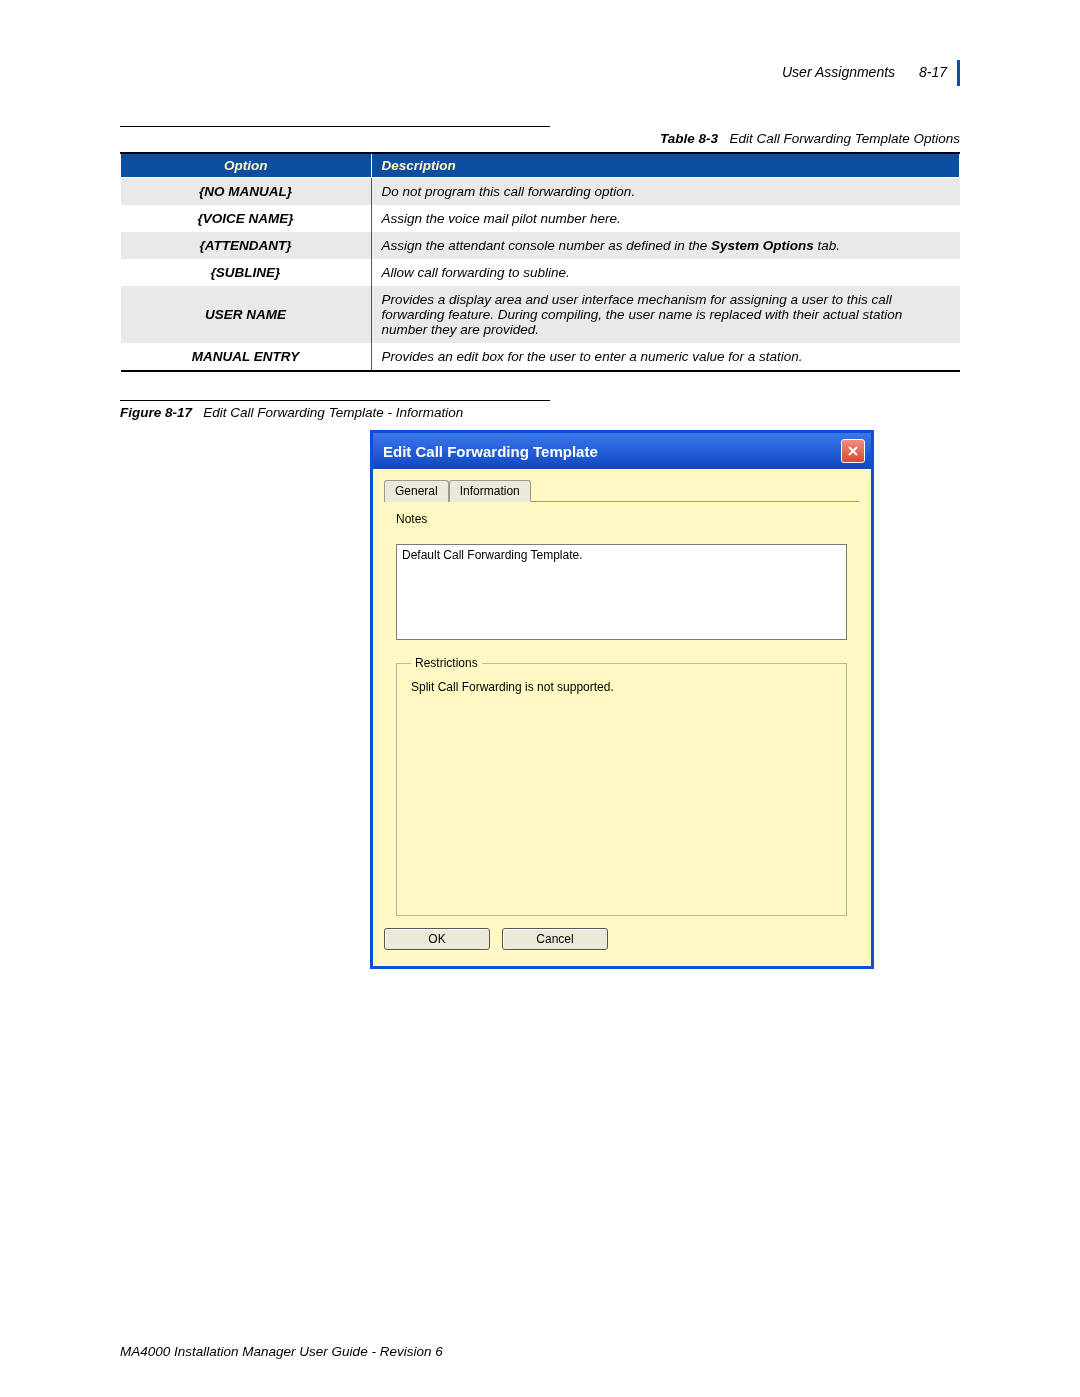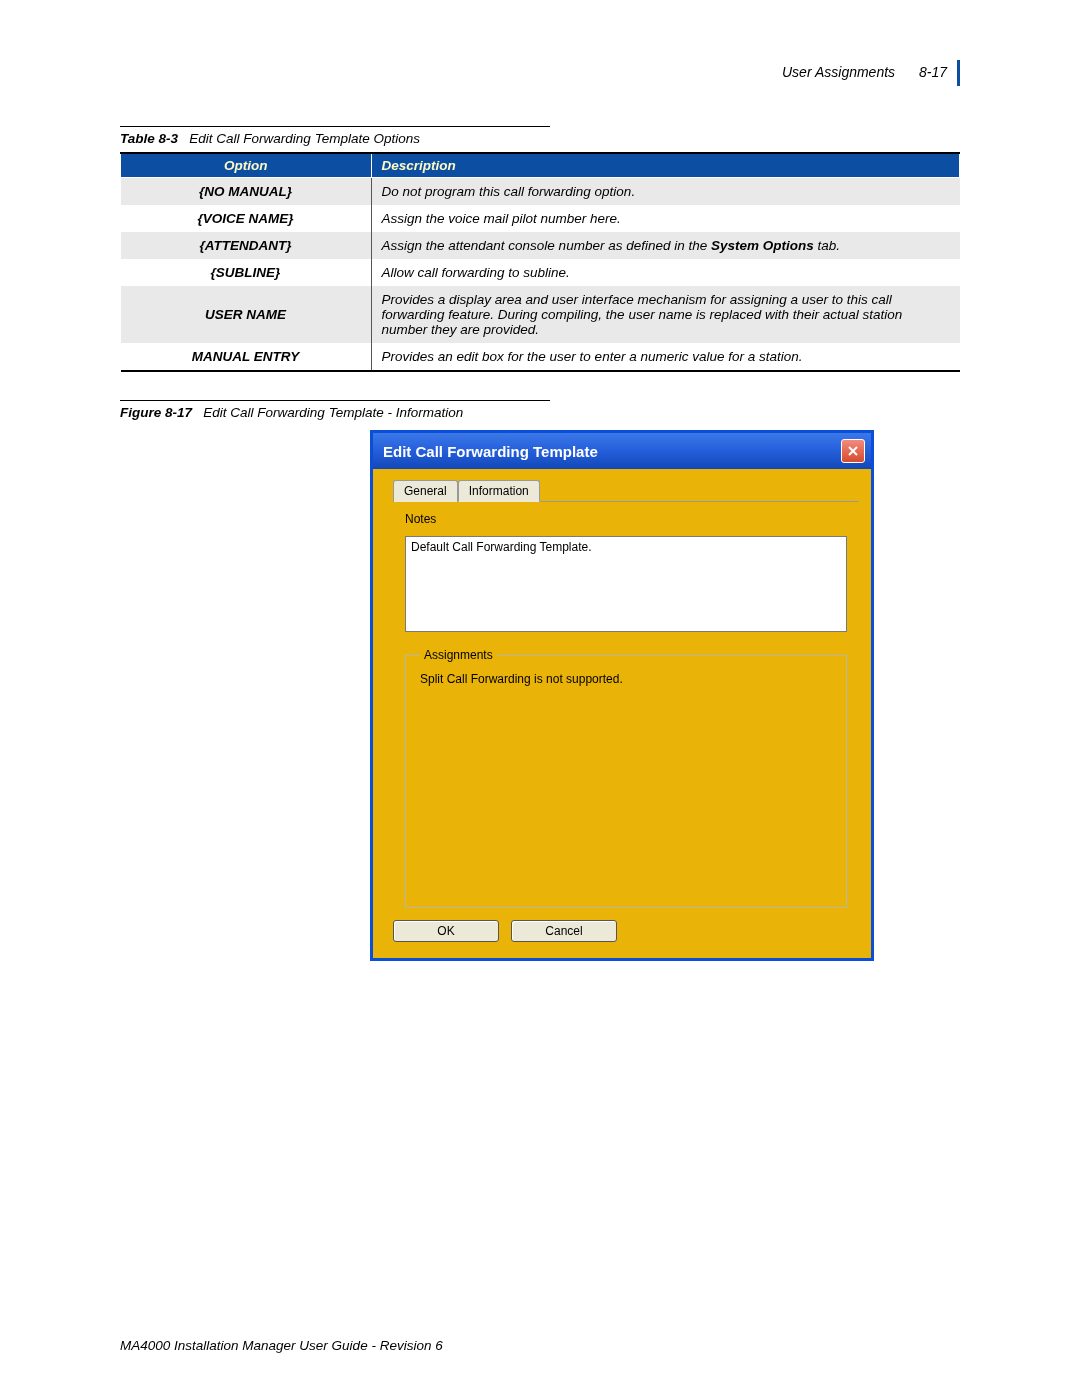--- a/index.html
+++ b/index.html
@@ -34,20 +34,21 @@
   .header-right .pg { }
   .caption-rule {
     border-top: 1px solid #000;
     width: 430px;
     margin: 0 0 4px 0;
   }
   .tbl-caption {
     font-size: 13.5px;
     font-style: italic;
     margin-bottom: 6px;
+    text-align: right;
   }
   .tbl-caption b { font-style: italic; font-weight: bold; }
   table.opt-table {
     border-collapse: collapse;
     width: 100%;
     font-size: 13.5px;
   }
   table.opt-table th {
     background: #0b4ea2;
     color: #fef9c3;
@@ -105,22 +106,22 @@
     background: linear-gradient(to bottom, #f28b7d, #d64b2f);
     border: 1px solid #fff;
     border-radius: 3px;
     color: #fff;
     display: flex; align-items: center; justify-content: center;
     font-weight: bold;
     font-size: 14px;
     line-height: 1;
   }
   .dlg-body {
-    padding: 10px 12px 12px 20px;
-    background: #eab308;
+    padding: 10px 12px 12px 11px;
+    background: #fef9c3;
     font-size: 12px;
     color: #000;
   }
   .tabs {
     display: flex;
     border-bottom: 1px solid #999;
     margin-bottom: 10px;
     font-size: 12px;
   }
   .tab {
@@ -132,21 +133,21 @@
     position: relative;
     top: 1px;
     border-top-left-radius: 3px;
     border-top-right-radius: 3px;
   }
   .tab.inactive { background: #ece9d8; }
   .tab.active {
     background: #ece9d8;
     border-bottom: 1px solid #ece9d8;
   }
-  .notes-label { margin-left: 12px; margin-bottom: 10px; }
+  .notes-label { margin-left: 12px; margin-bottom: 18px; }
   .notes-box {
     margin: 0 12px 16px 12px;
     background: #fff;
     border: 1px solid #7a7a7a;
     height: 96px;
     padding: 3px 5px;
     font-size: 12px;
     box-sizing: border-box;
   }
   fieldset.restrict {
@@ -171,21 +172,21 @@
     padding: 3px 10px;
     font-size: 12px;
     background: #ece9d8;
     border: 1px solid #555;
     border-radius: 3px;
     box-shadow: 1px 1px 0 #fff inset;
     text-align: center;
   }
   .footer {
     position: absolute;
-    bottom: 44px;
+    bottom: 38px;
     left: 120px;
     font-size: 13.5px;
     font-style: italic;
   }
 </style>
 </head>
 <body>
 
 <div class="page">
 
@@ -261,21 +262,21 @@
         <div class="tab inactive">General</div>
         <div class="tab active">Information</div>
       </div>
 
       <div class="notes-label">Notes</div>
       <div class="notes-box">
         <span>Default Call Forwarding Template.</span>
       </div>
 
       <fieldset class="restrict">
-        <legend>Assignments</legend>
+        <legend>Restrictions</legend>
         <div>Split Call Forwarding is not supported.</div>
       </fieldset>
 
       <div class="btnrow">
         <div class="winbtn">OK</div>
         <div class="winbtn">Cancel</div>
       </div>
     </div>
   </div>
 

